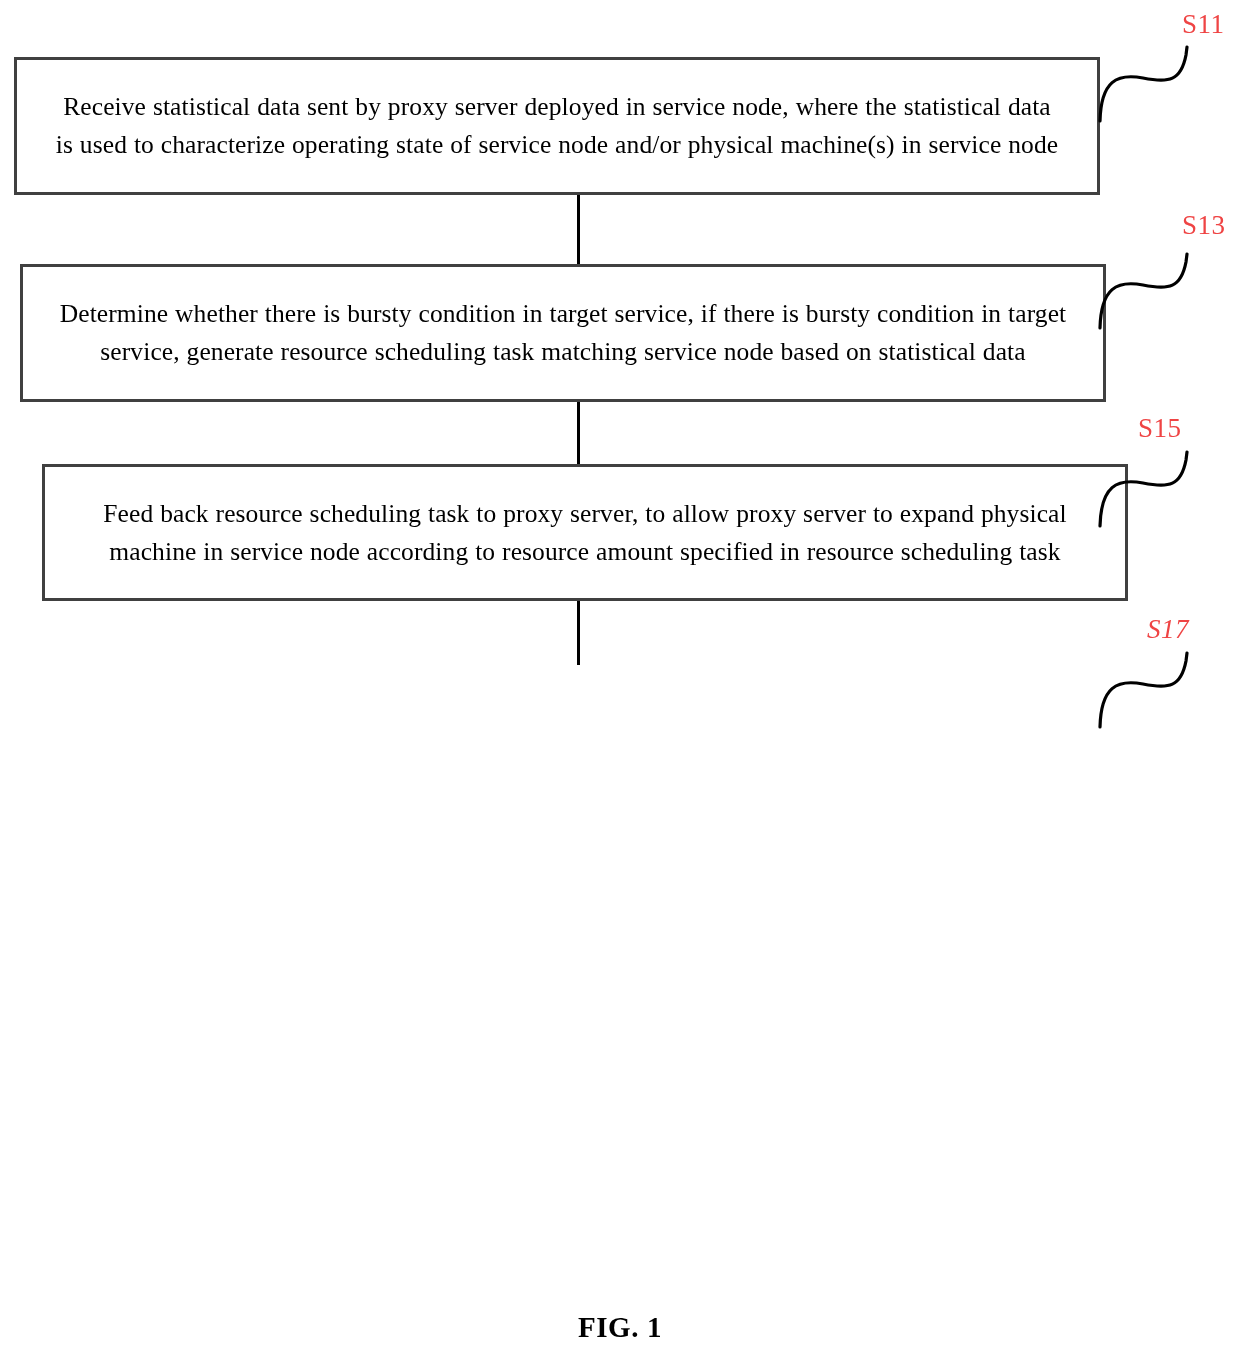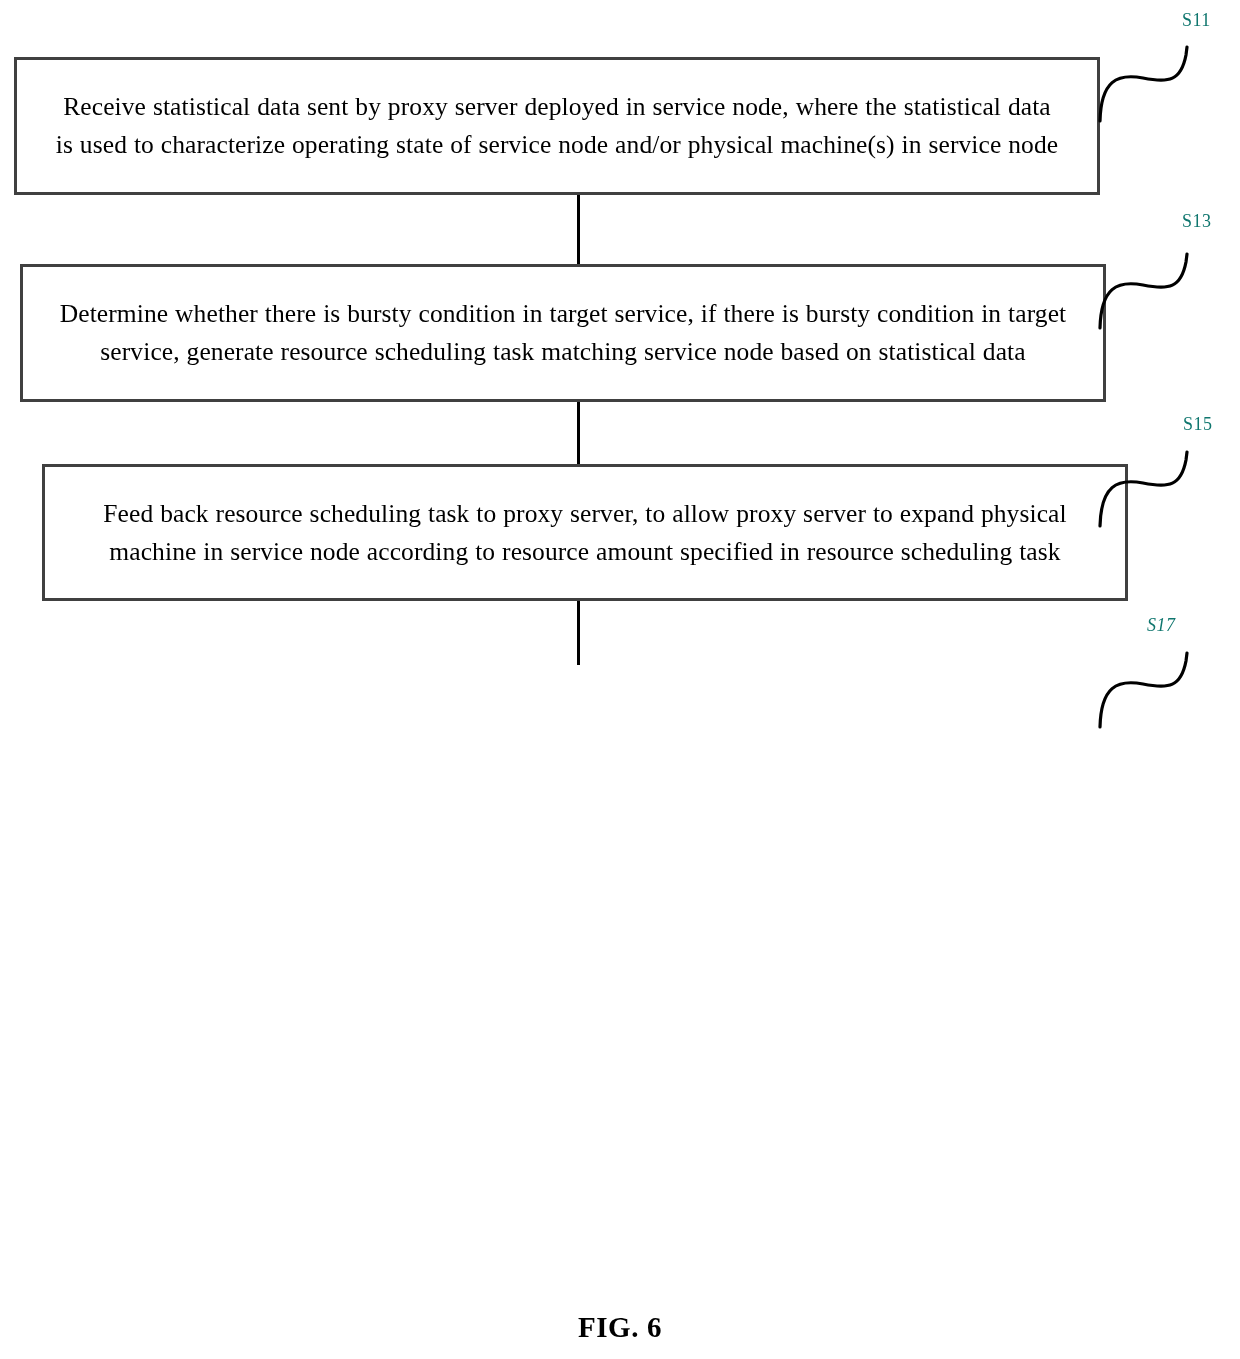--- a/index.html
+++ b/index.html
@@ -55,29 +55,29 @@
     width: 3px;
     background: #000000;
   }
   #connector-1 { top: 195px; height: 69px; }
   #connector-2 { top: 402px; height: 62px; }
   #connector-3 { top: 601px; height: 64px; }
 
   
   .step-label {
     position: absolute;
-    font-size: 18px;
+    font-size: 27px;
     line-height: 1;
     letter-spacing: 0.5px;
-    color: #0f766e;
+    color: #ef4444;
     white-space: nowrap;
   }
   #label-s11 { left: 1182px; top: 11px;  }
   #label-s13 { left: 1182px; top: 212px; }
-  #label-s15 { left: 1183px; top: 415px; }
+  #label-s15 { left: 1138px; top: 415px; }
   #label-s17 { left: 1147px; top: 616px; font-style: italic; }
 
   
   .leader {
     position: absolute;
     width: 108px;
     height: 78px;
     overflow: visible;
   }
   #leader-s11 { left: 1097px; top: 45px;  }
@@ -137,15 +137,15 @@
   </svg>
   <div class="step-label" id="label-s15">S15</div>
 
   <div class="connector" id="connector-3"></div>
 
   <svg class="leader" id="leader-s17" viewBox="0 0 108 78">
     <path d="M 3 76 C 4 36, 20 28, 46 33 C 72 38, 84 36, 89 10 L 90 2"></path>
   </svg>
   <div class="step-label" id="label-s17">S17</div>
 
-  <div id="fig-caption">FIG. 6</div>
+  <div id="fig-caption">FIG. 1</div>
 
 </div>
 
 </body></html>

